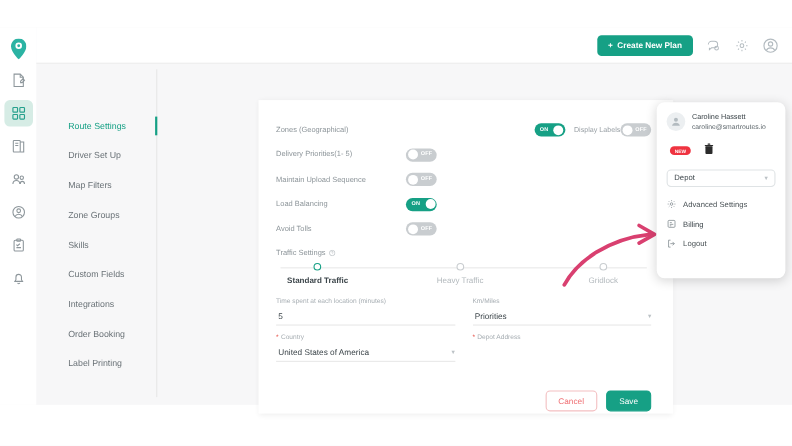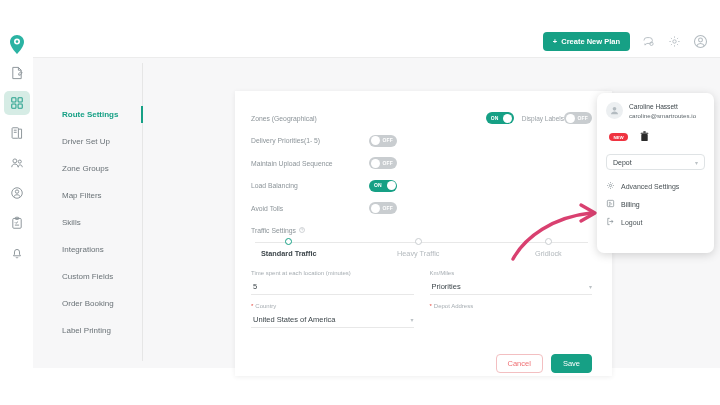--- a/index.html
+++ b/index.html
@@ -56,21 +56,21 @@
     background: #f7f7f8;
     border-right: 1px solid #e6e6e6;
     padding-top: 38px;
   }
   .nav-item {
     font-size: 8px; color: #6a7277;
     padding: 0 0 0 24px; height: 27px;
     display: flex; align-items: center;
     position: relative; cursor: pointer;
   }
-  .nav-item.active { color: #16a085; font-weight: bold; }
+  .nav-item.active { color: #16a085; font-weight: normal; }
   .nav-item.active::after {
     content: ""; position: absolute; right: -1px; top: 5px;
     width: 2px; height: 17px; background: #16a085;
   }
   
   .card {
     position: absolute; left: 202px; top: 33px;
     width: 377px; height: 285px;
     background: #ffffff;
     box-shadow: 0 1px 5px rgba(0,0,0,0.07);
@@ -273,33 +273,33 @@
   <div class="content">
 
     <div class="settings-nav">
       <div class="nav-item active">
           <span>Route Settings</span>
         </div>
       <div class="nav-item">
           <span>Driver Set Up</span>
         </div>
       <div class="nav-item">
+          <span>Map Filters</span>
+        </div>
+      <div class="nav-item">
           <span>Zone Groups</span>
         </div>
       <div class="nav-item">
-          <span>Map Filters</span>
-        </div>
-      <div class="nav-item">
           <span>Skills</span>
         </div>
       <div class="nav-item">
+          <span>Custom Fields</span>
+        </div>
+      <div class="nav-item">
           <span>Integrations</span>
-        </div>
-      <div class="nav-item">
-          <span>Custom Fields</span>
         </div>
       <div class="nav-item">
           <span>Order Booking</span>
         </div>
       <div class="nav-item">
           <span>Label Printing</span>
         </div>
     </div>
 
     <div class="card">

